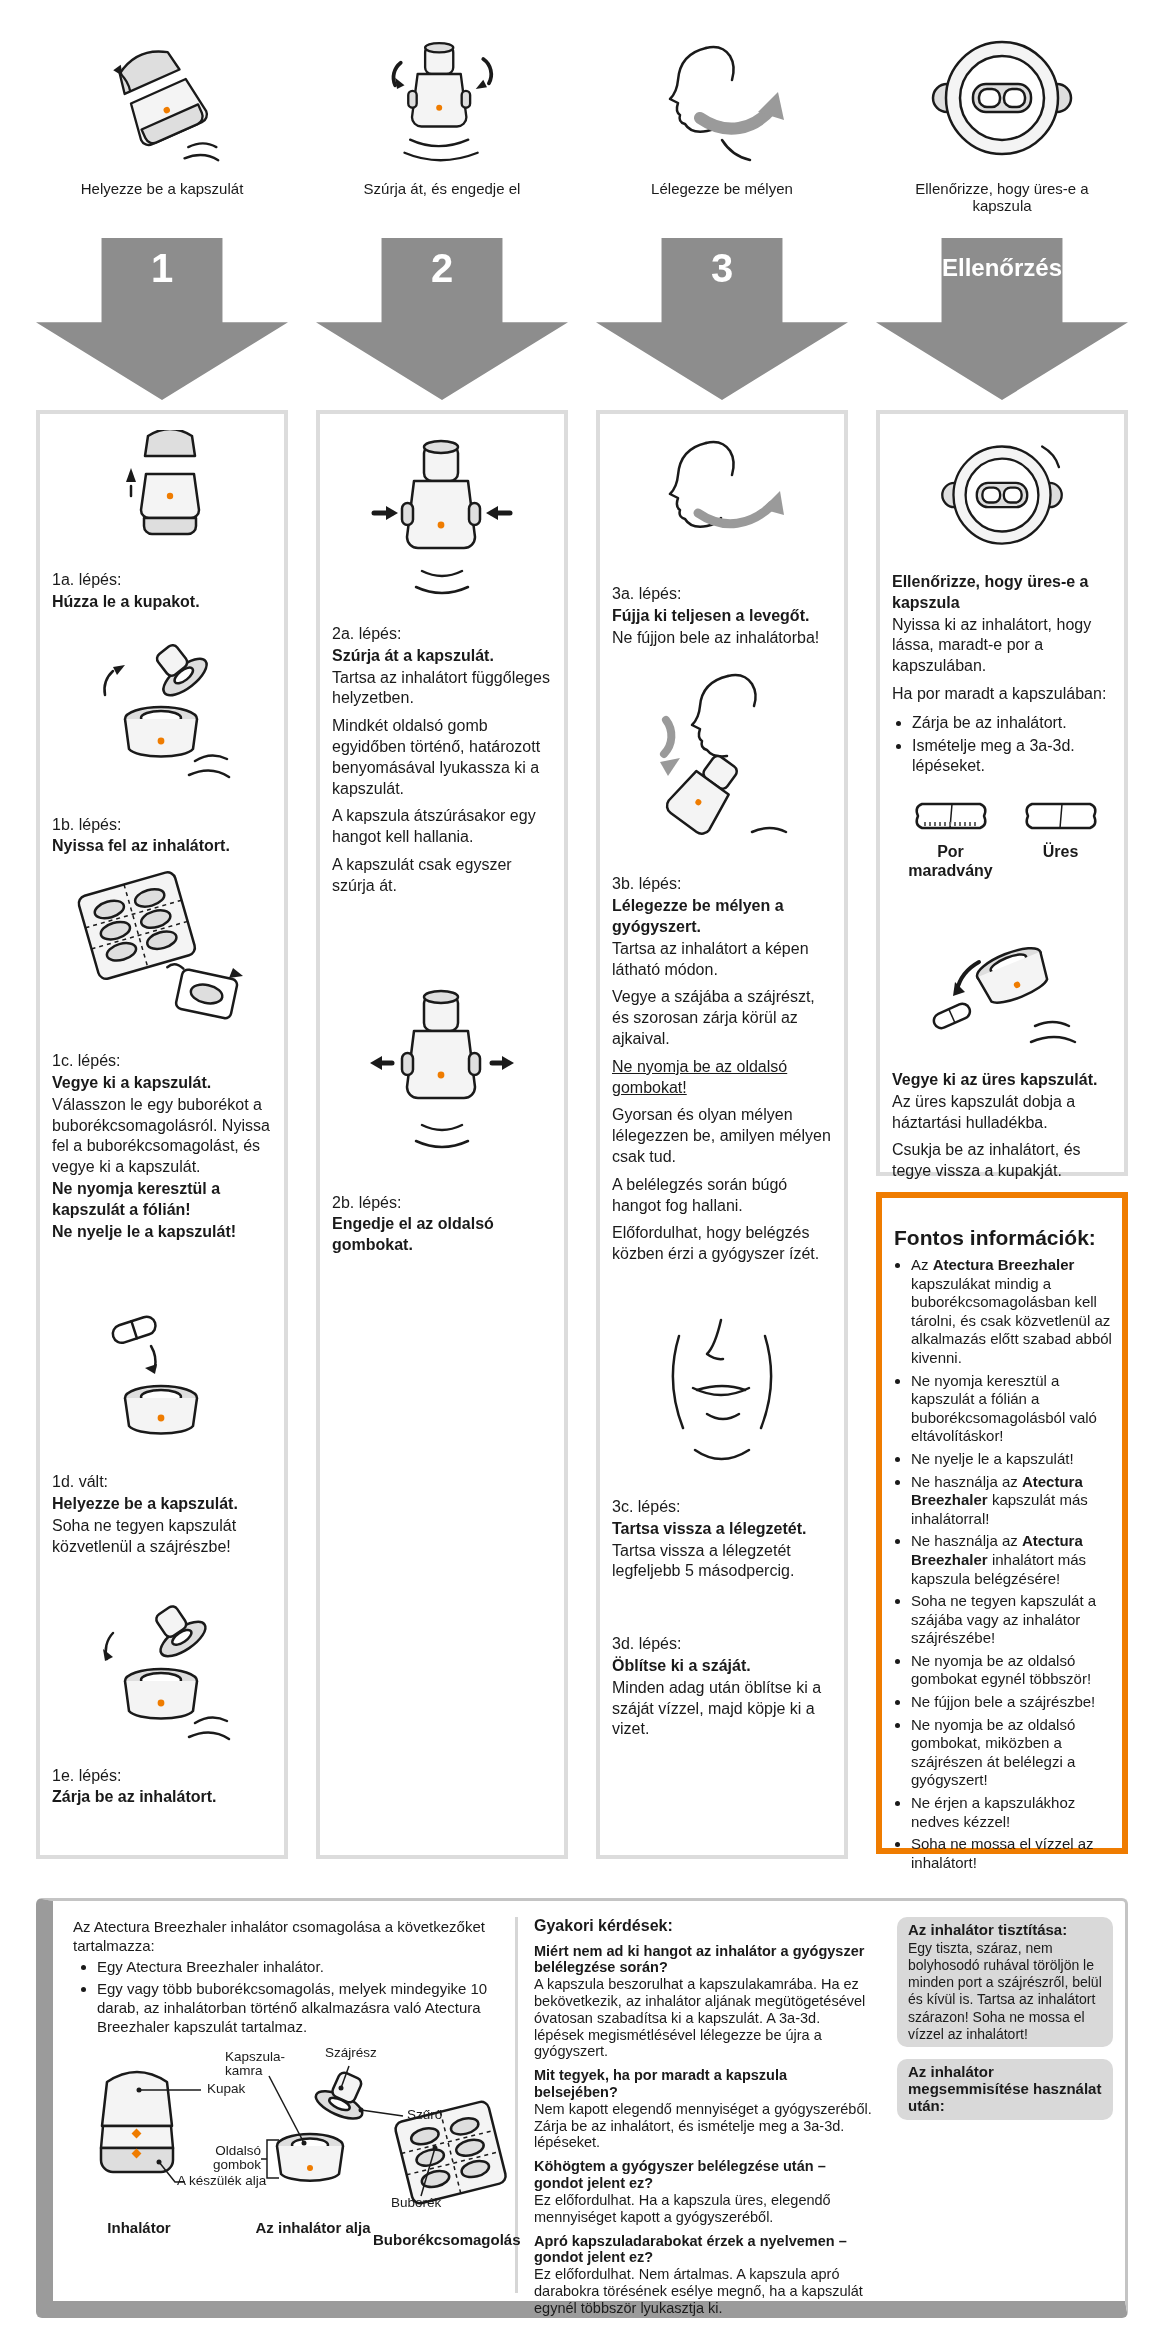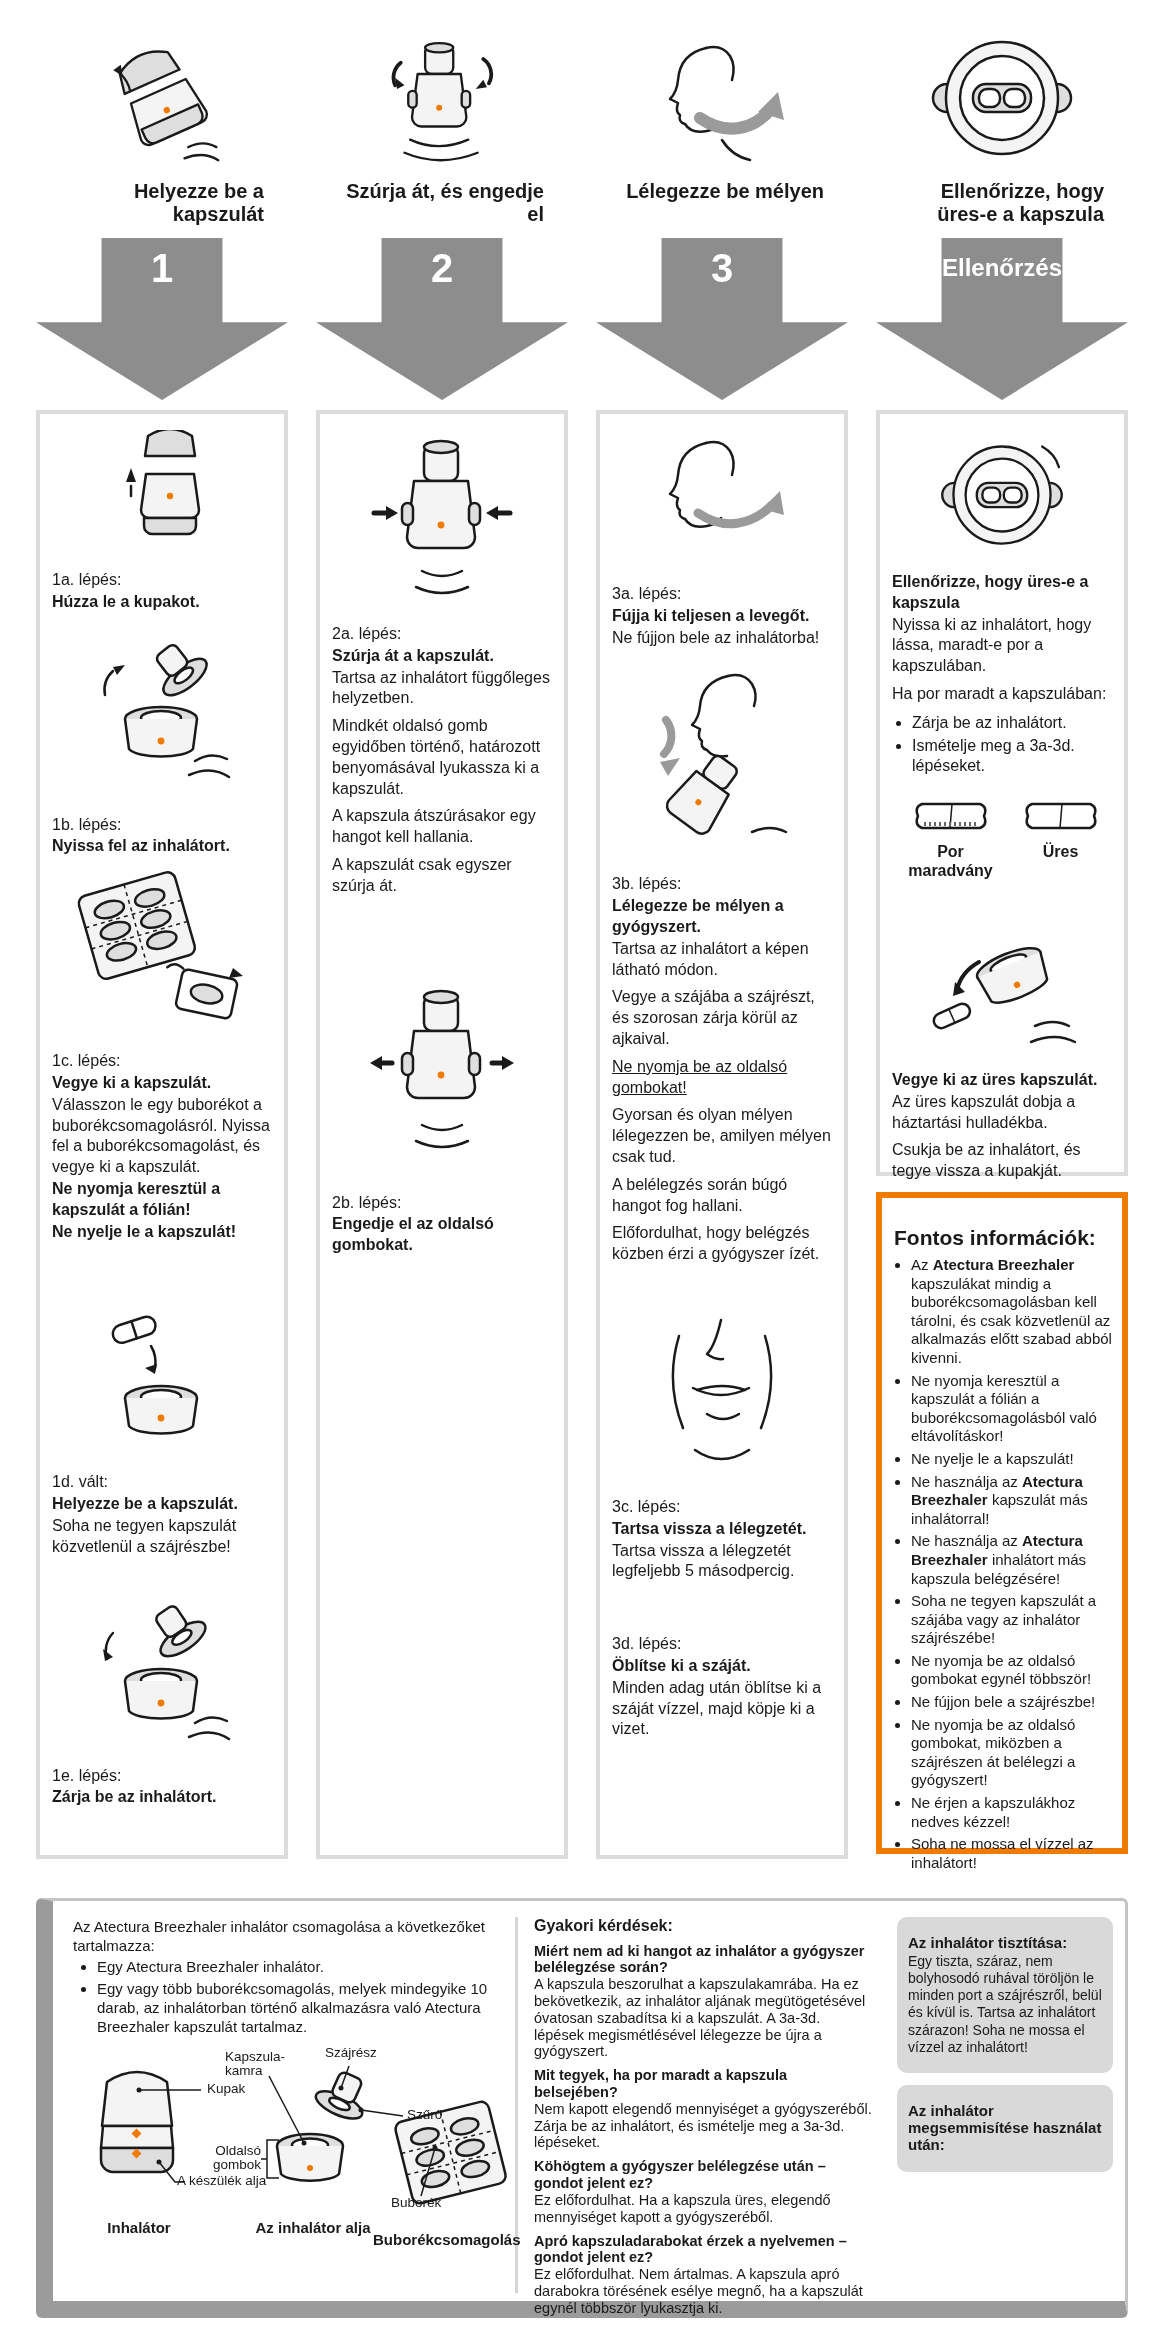--- a/index.html
+++ b/index.html
@@ -2,22 +2,22 @@
 <html lang="hu"><head>
 <meta charset="utf-8">
 <style>
   html,body{margin:0;padding:0;background:#fff;}
   .page{position:relative;width:1164px;height:2350px;background:#fff;overflow:hidden;
         font-family:"Liberation Sans",sans-serif;color:#1a1a1a;}
   
   .columns{position:absolute;left:36px;top:26px;display:flex;gap:28px;}
   .column{width:252px;display:flex;flex-direction:column;}
   .figtop{height:148px;display:flex;align-items:flex-end;justify-content:center;}
-  .colheader{height:52px;margin:6px 0 0;padding:0 24px;text-align:right;
-             font-size:20px;font-weight:bold;line-height:1.15;}
+  .colheader{height:52px;margin:6px 0 0;padding:0 24px;text-align:center;
+             font-size:15px;font-weight:normal;line-height:1.15;}
   .arrow{position:relative;width:252px;height:162px;margin-top:6px;background:#8d8d8d;
          clip-path:polygon(26% 0,74% 0,74% 52%,100% 52%,50% 100%,0 52%,26% 52%);
          display:flex;justify-content:center;}
   .arrow .lbl{color:#fff;font-weight:bold;font-size:40px;margin-top:8px;}
   .arrow .lbl.small{font-size:24px;margin-top:16px;}
   .stepbox{margin-top:10px;border:4px solid #dcdcdc;background:#fff;box-sizing:border-box;
            padding:12px 12px;display:flex;flex-direction:column;}
   .stepbox.tall{height:1449px;}
   .stepbox.short{height:766px;}
   .fig{display:flex;align-items:center;justify-content:center;}
@@ -48,21 +48,21 @@
   .diagram{position:relative;height:215px;margin-top:8px;font-size:13.5px;line-height:1.05;}
   .diagram svg{position:absolute;left:0;top:0;}
   .dlabel{position:absolute;}
   .dcap{position:absolute;font-weight:bold;font-size:15px;text-align:center;}
   .faq{width:372px;box-sizing:border-box;border-left:3px solid #d6d6d6;padding:0 14px 0 16px;
        font-size:14.5px;line-height:1.16;}
   .faq h3{margin:0 0 5px;font-size:16px;}
   .faq p{margin:0;}
   .faq .q{font-weight:bold;margin-top:7px;}
   .sideboxes{flex:1;display:flex;flex-direction:column;gap:12px;padding-left:10px;}
-  .graybox{background:#d9d9d9;border-radius:10px;padding:17px 11px;font-size:14px;line-height:1.22;}
+  .graybox{background:#d9d9d9;border-radius:10px;padding:4px 11px;font-size:14px;line-height:1.22;}
   .graybox h4{margin:0 0 2px;font-size:15px;line-height:1.15;}
   .graybox p{margin:0;}
   
   .ln{stroke:#1a1a1a;stroke-width:2.5;fill:none;stroke-linecap:round;stroke-linejoin:round;}
   .fw{stroke:#1a1a1a;stroke-width:2.5;fill:#fff;stroke-linejoin:round;}
   .fl{stroke:#1a1a1a;stroke-width:2.5;fill:#f4f4f4;stroke-linejoin:round;}
   .fd{stroke:#1a1a1a;stroke-width:2.5;fill:#dedede;stroke-linejoin:round;}
   .blk{fill:#1a1a1a;stroke:none;}
   .gry{stroke:#9a9a9a;fill:none;stroke-width:12;stroke-linecap:round;}
   .gryh{fill:#9a9a9a;stroke:none;}

